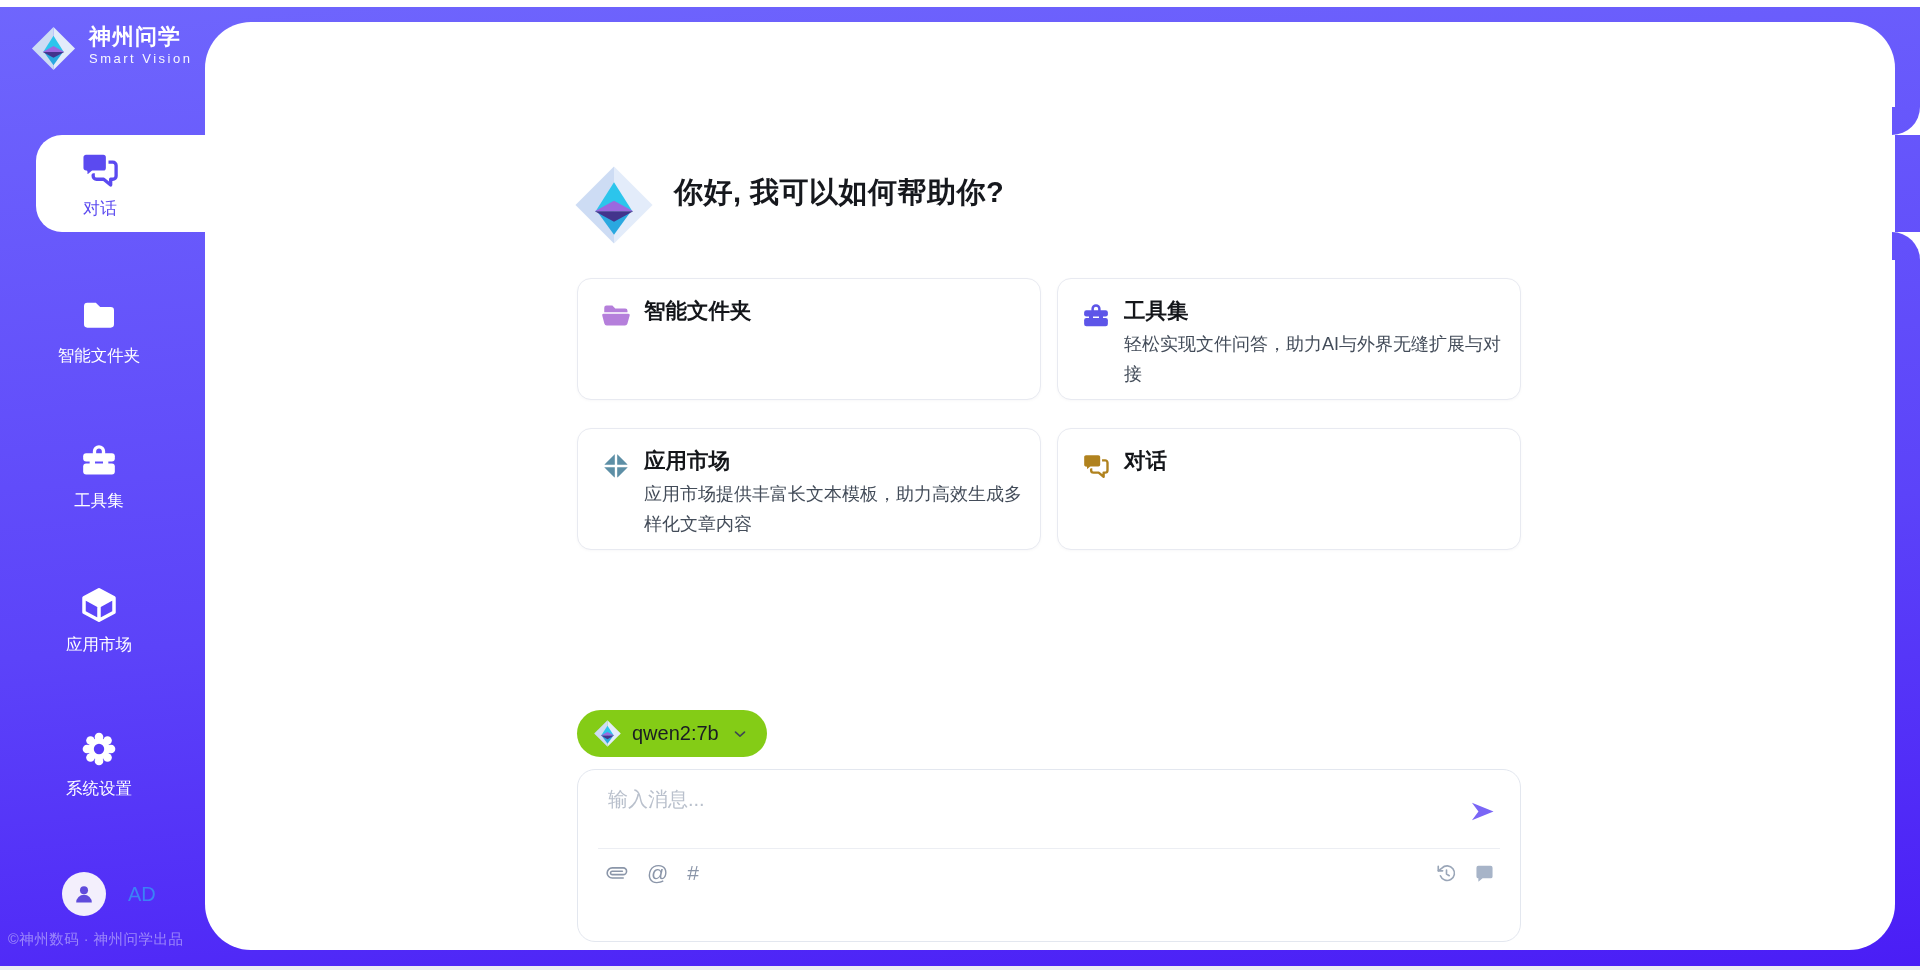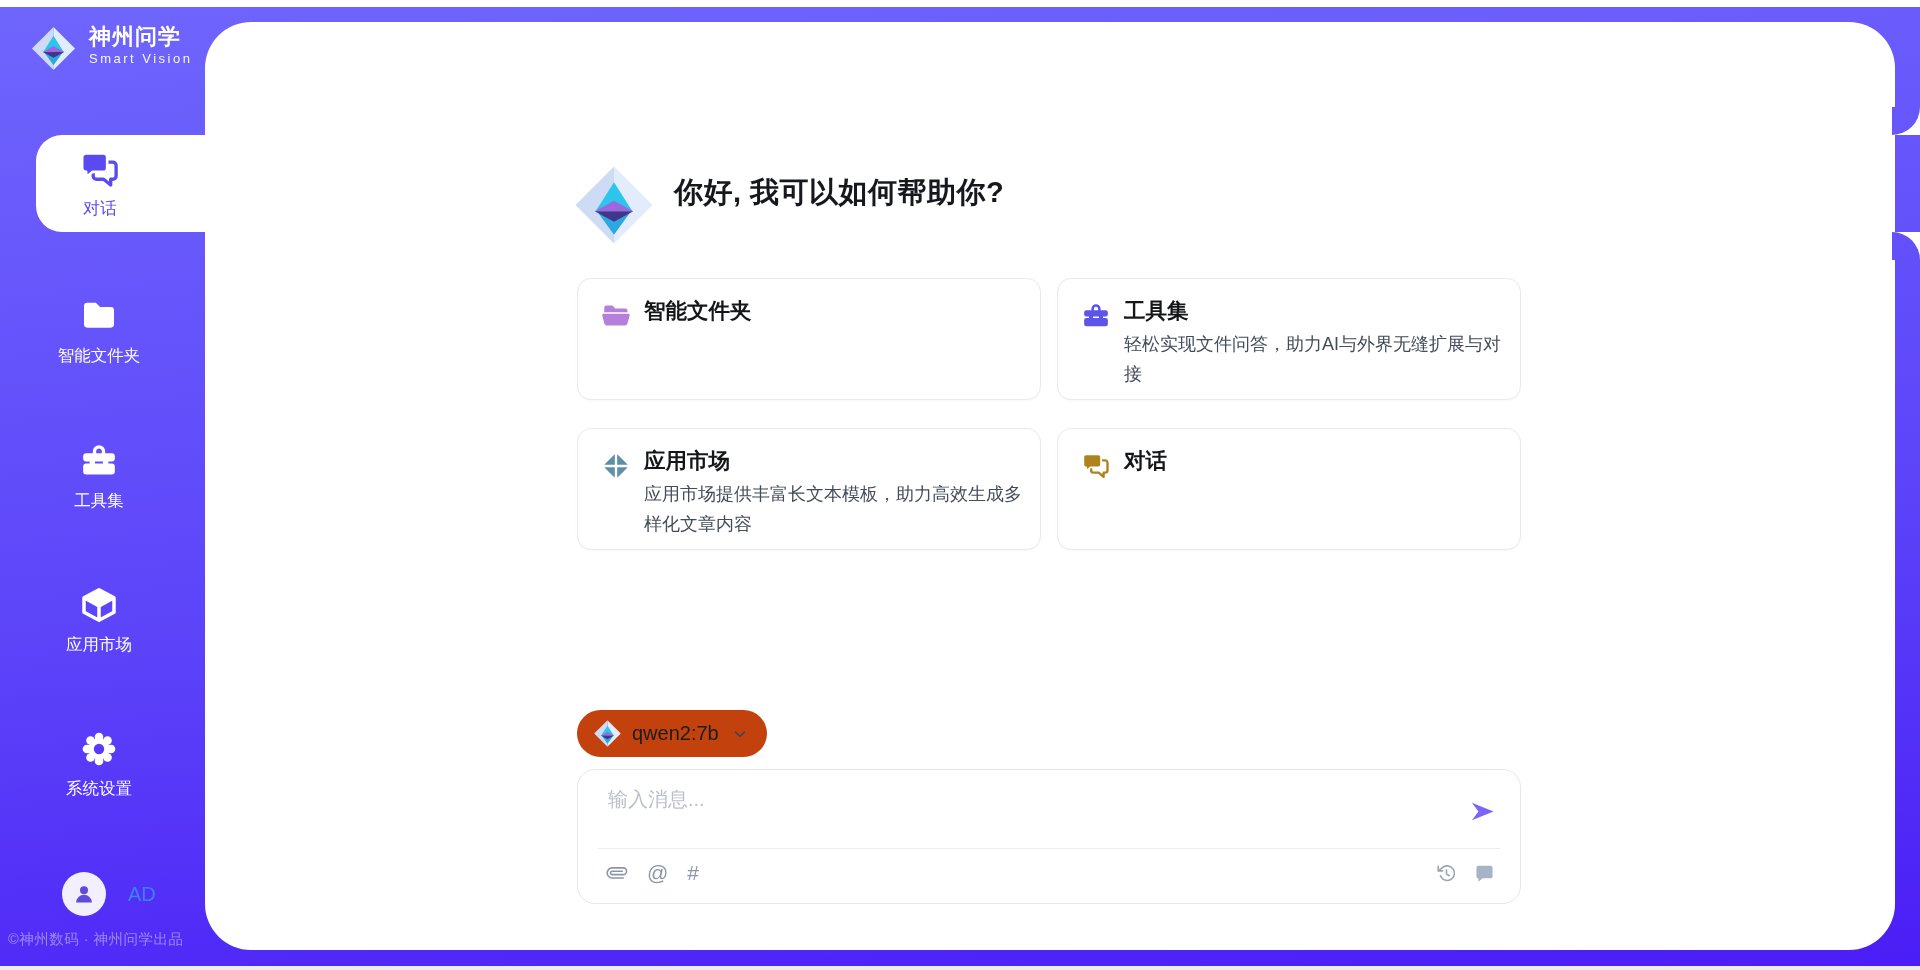--- a/index.html
+++ b/index.html
@@ -70,30 +70,30 @@
   .card{
     position:relative;background:#fff;border:1px solid #e8eaf1;border-radius:14px;
     box-shadow:0 1px 3px rgba(20,20,60,.03);cursor:pointer;
   }
   .card .cicon{position:absolute;left:23px;top:22px;width:30px;height:30px;}
   .card .ctitle{position:absolute;left:66px;top:17px;font-size:21.5px;font-weight:700;color:#14161a;}
   .card .cdesc{position:absolute;left:66px;top:50px;width:382px;font-size:18px;line-height:30px;color:#434c59;}
 
   
   .pill{
-    position:absolute;left:577px;top:710px;height:47px;border-radius:24px;background:#c2410c;
+    position:absolute;left:577px;top:710px;height:47px;border-radius:24px;background:#84cc16;
     display:flex;align-items:center;gap:10px;padding:0 18px 0 16px;cursor:pointer;width:auto;
   }
   .pill .gem{width:29px;height:29px;}
   .pill-label{font-size:20px;color:#1a1d23;font-weight:500;}
   .pill .chev{width:18px;height:18px;color:#3f4752;margin-left:2px;}
 
   
   .composer{
-    position:absolute;left:577px;top:769px;width:944px;height:135px;
+    position:absolute;left:577px;top:769px;width:944px;height:173px;
     border:1.5px solid #e3e7ef;border-radius:18px;background:#fff;box-sizing:border-box;padding-left:28px;
   }
   .composer textarea{
     position:absolute;left:28px;top:14px;width:850px;height:58px;border:none;outline:none;resize:none;
     font-family:"Liberation Sans","DejaVu Sans",sans-serif;font-size:20px;color:#333;background:transparent;
   }
   .composer textarea::placeholder{color:#b9c0cc;}
   .send-btn{position:absolute;right:24px;top:28px;width:27px;height:27px;cursor:pointer;}
   .composer .divider{position:absolute;left:20px;right:20px;top:78px;height:1px;background:#eceef3;}
   .tools-left{position:absolute;left:28px;top:92px;display:flex;align-items:center;gap:19px;color:#8b96a9;}

